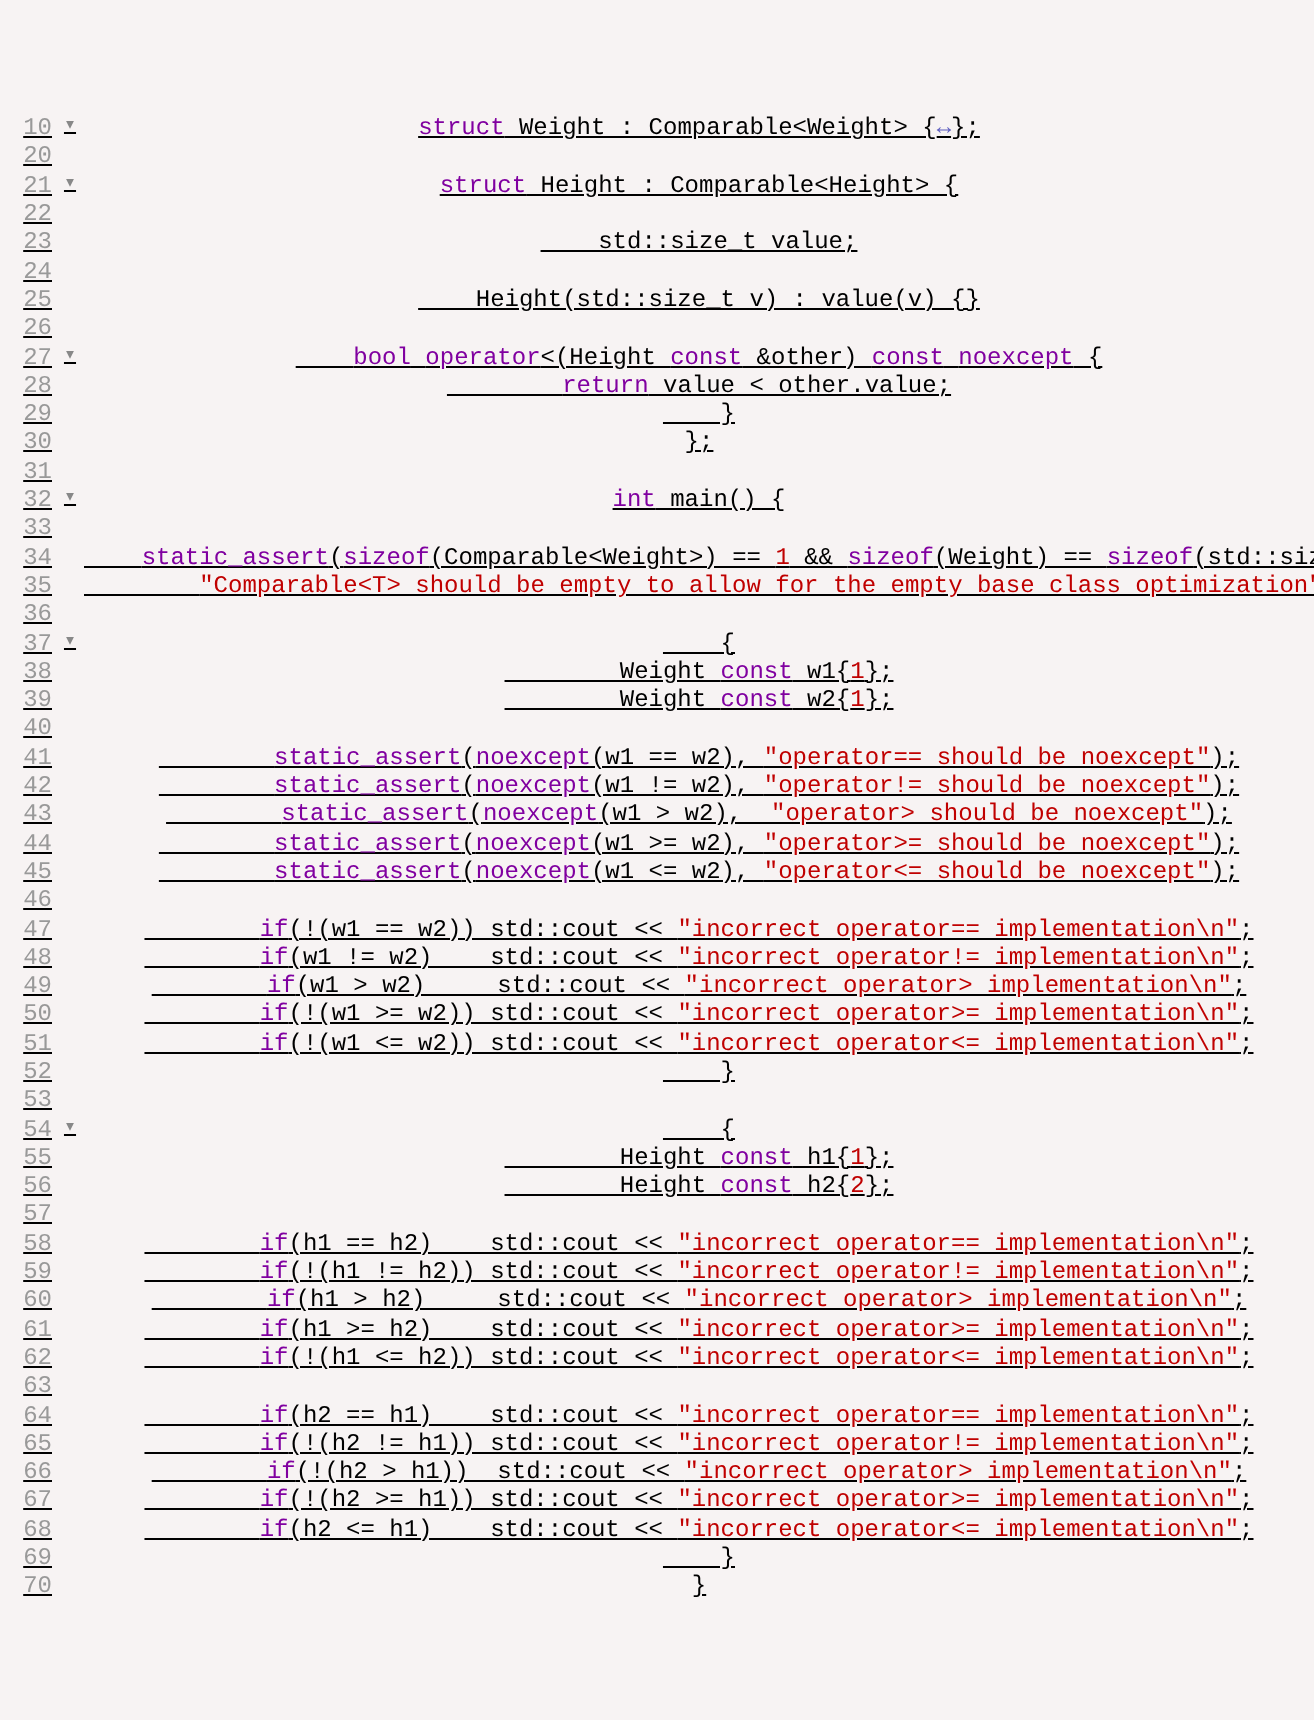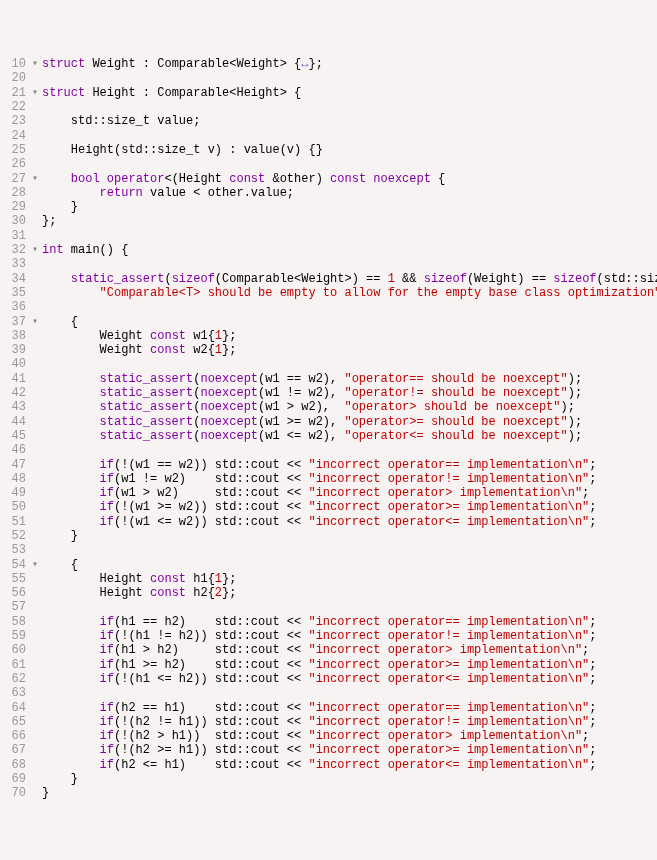--- a/index.html
+++ b/index.html
@@ -7,40 +7,42 @@
   font-family: "Courier New", monospace;
   font-size: 12px;
   background: #f7f3f3;
   color: #000;
   white-space: pre;
   line-height: 14.3px;
   width: 657px;
 }
 .editor {
   display: flex;
+  text-decoration: underline;
 }
 .gutter {
   width: 28px;
   text-align: right;
   color: #999;
   padding-right: 2px;
   user-select: none;
   flex-shrink: 0;
 }
 .gutter .ln { height: 14.3px; }
 .fold-col {
   width: 14px;
   color: #888;
   user-select: none;
   flex-shrink: 0;
 }
 .fold-col .f { height: 14.3px; text-align: center; font-size: 10px; }
 .code {
   flex: 1;
   overflow: hidden;
+  text-align: center;
 }
 .code .line { height: 14.3px; }
 .kw { color: #8000a0; }
 .num { color: #c00000; }
 .str { color: #c00000; }
 .collapse { color: #6060c0; }
 </style>
 </head>
 <body>
 

